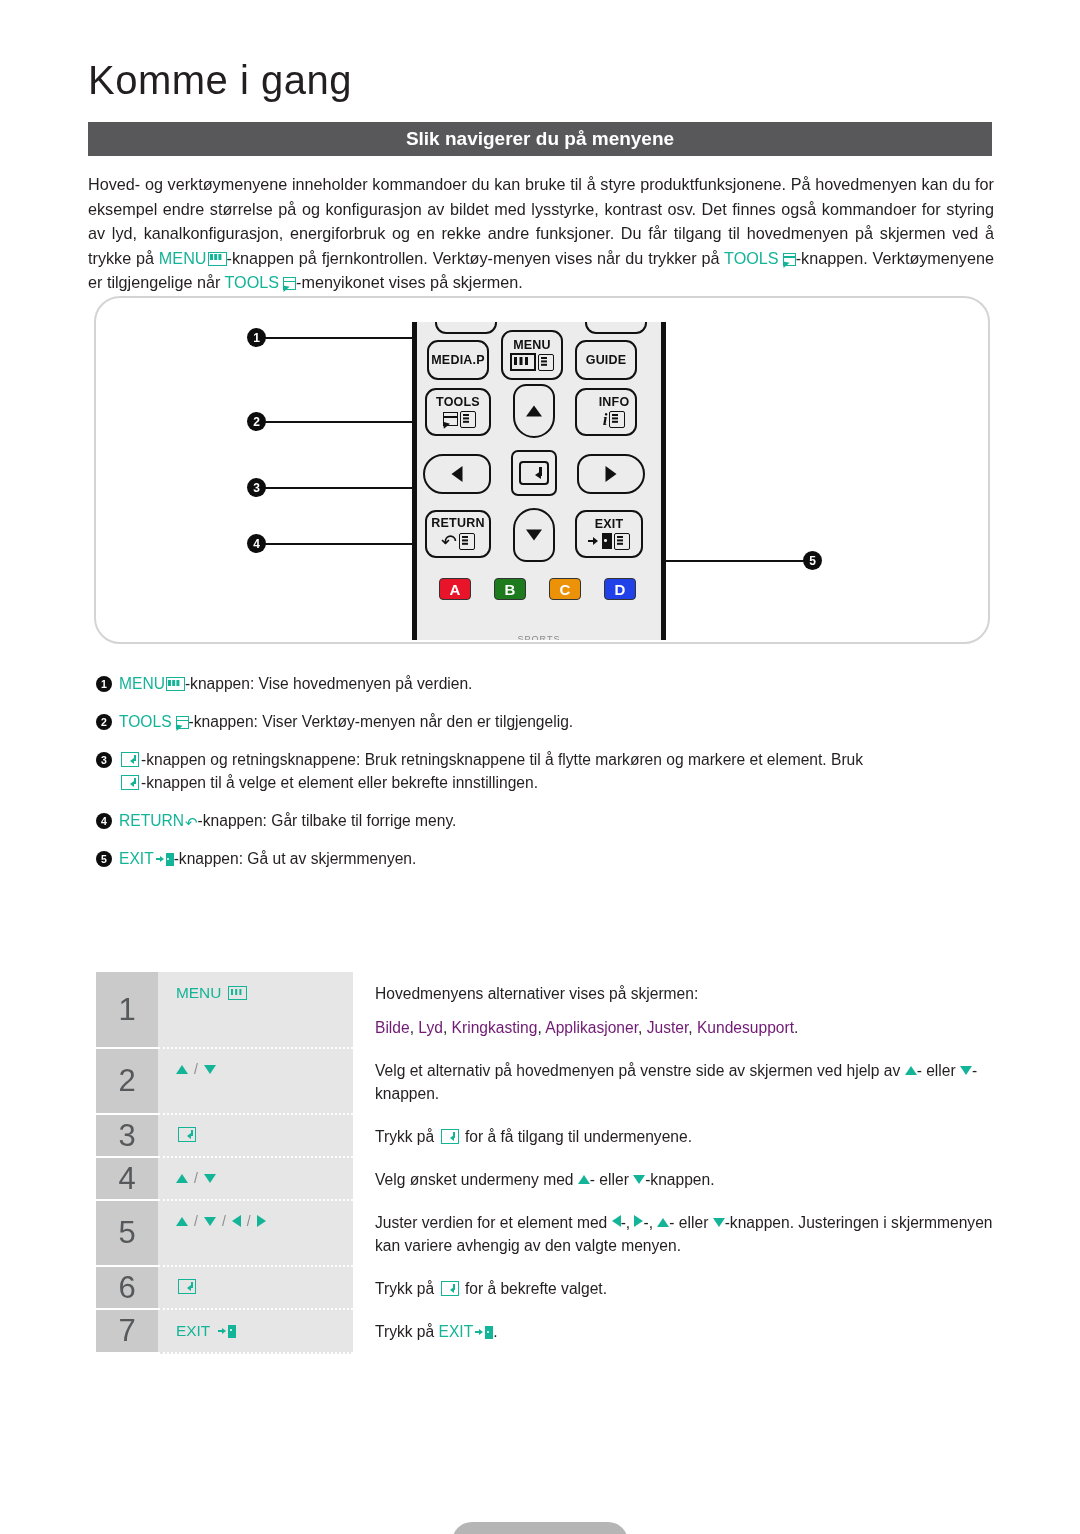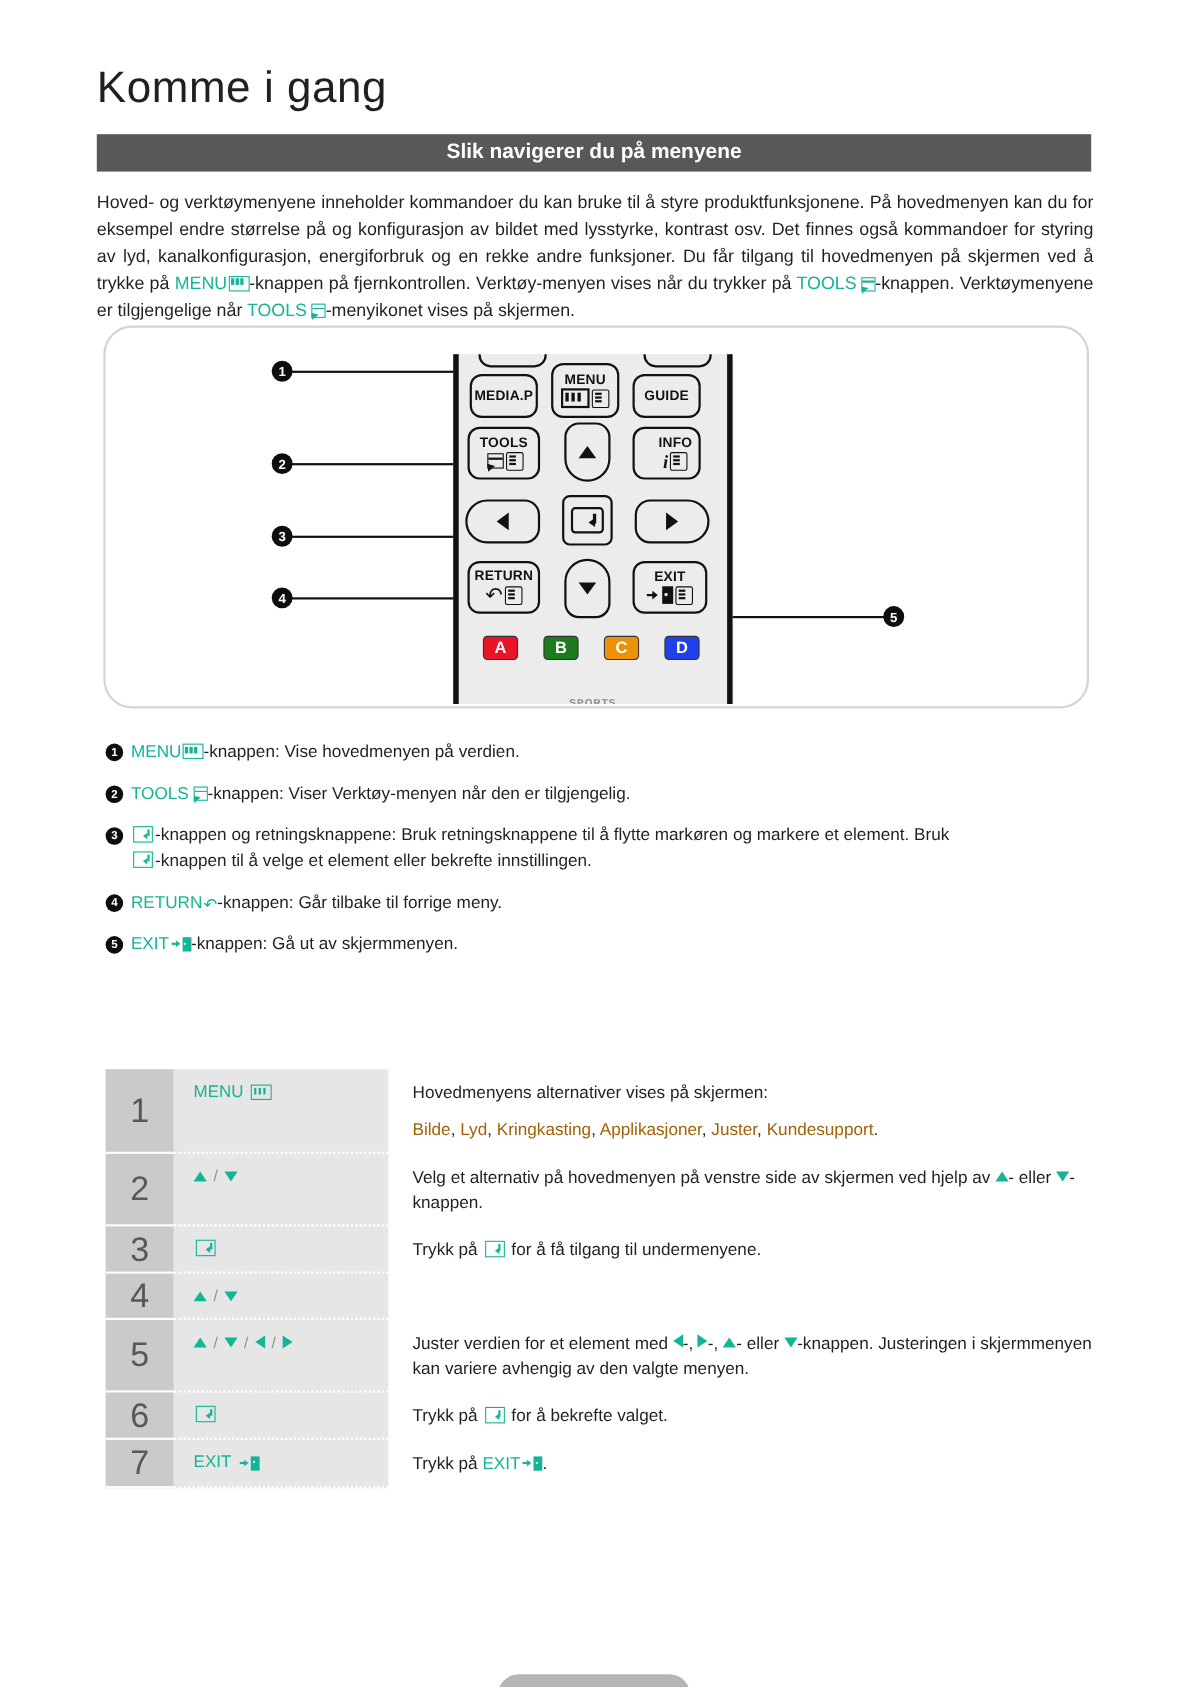--- a/index.html
+++ b/index.html
@@ -22,21 +22,21 @@
     display:flex;align-items:center;justify-content:center;
     font-size:19px;font-weight:bold;
   }
 
   
   .intro{
     position:absolute;left:88px;top:172px;width:906px;
     font-size:16.2px;line-height:24.5px;text-align:justify;color:#231f20;
   }
   .tl{color:#13b497;}           
-  .blue{color:#a16207;}         
+  .blue{color:#701a75;}         
 
   
   .ico{display:inline-block;vertical-align:-2px;position:relative;}
 
   
   .ico-menu{width:17px;height:12px;border:1.6px solid #13b497;margin-left:1px;}
   .ico-menu::before{
     content:"";position:absolute;left:1.5px;top:1.5px;
     width:2.6px;height:6px;background:#13b497;
     box-shadow:4.2px 0 0 #13b497, 8.4px 0 0 #13b497;
@@ -144,21 +144,21 @@
   .bk-lf{border-top:8px solid transparent;border-bottom:8px solid transparent;border-right:11px solid #111;}
   .bk-rt{border-top:8px solid transparent;border-bottom:8px solid transparent;border-left:11px solid #111;}
 
   .colorbtn{position:absolute;width:32px;height:22px;border-radius:4px;
     display:flex;align-items:center;justify-content:center;
     color:#fff;font-weight:bold;font-size:15px;border:1.5px solid #333;box-sizing:border-box;}
 
   .partial-top{position:absolute;border:2.4px solid #111;border-radius:11px;background:#ececec;box-sizing:border-box;}
 
   .sports{position:absolute;left:50%;transform:translateX(-50%);bottom:-4px;
-    font-size:9px;font-weight:bold;color:#8a8a8a;letter-spacing:1px;}
+    font-size:9px;font-weight:normal;color:#8a8a8a;letter-spacing:1px;}
 
   
   .notes{position:absolute;left:96px;top:672px;width:900px;}
   .note{display:flex;align-items:flex-start;margin-bottom:15px;
     font-size:15.6px;line-height:23px;}
   .note .num{
     flex:0 0 auto;width:16px;height:16px;border-radius:50%;background:#0d0d0d;
     color:#fff;font-size:10.5px;font-weight:bold;display:flex;align-items:center;
     justify-content:center;margin-right:7px;margin-top:4px;
   }
@@ -395,20 +395,21 @@
 
     <div class="srow">
       <div class="scell-num">4</div>
       <div class="scell-btn">
         <span class="keycombo">
             <span class="tri tri-up"></span>
             <span class="sep">/</span>
             <span class="tri tri-dn"></span>
           </span>
       </div>
+      <div class="scell-desc"><span>Velg ønsket undermeny med </span><span class="tri tri-up"></span><span>- eller </span><span class="tri tri-dn"></span><span>-knappen.</span></div>
     </div>
 
     <div class="srow">
       <div class="scell-num">5</div>
       <div class="scell-btn">
         <span class="keycombo">
             <span class="tri tri-up"></span>
             <span class="sep">/</span>
             <span class="tri tri-dn"></span>
             <span class="sep">/</span>

